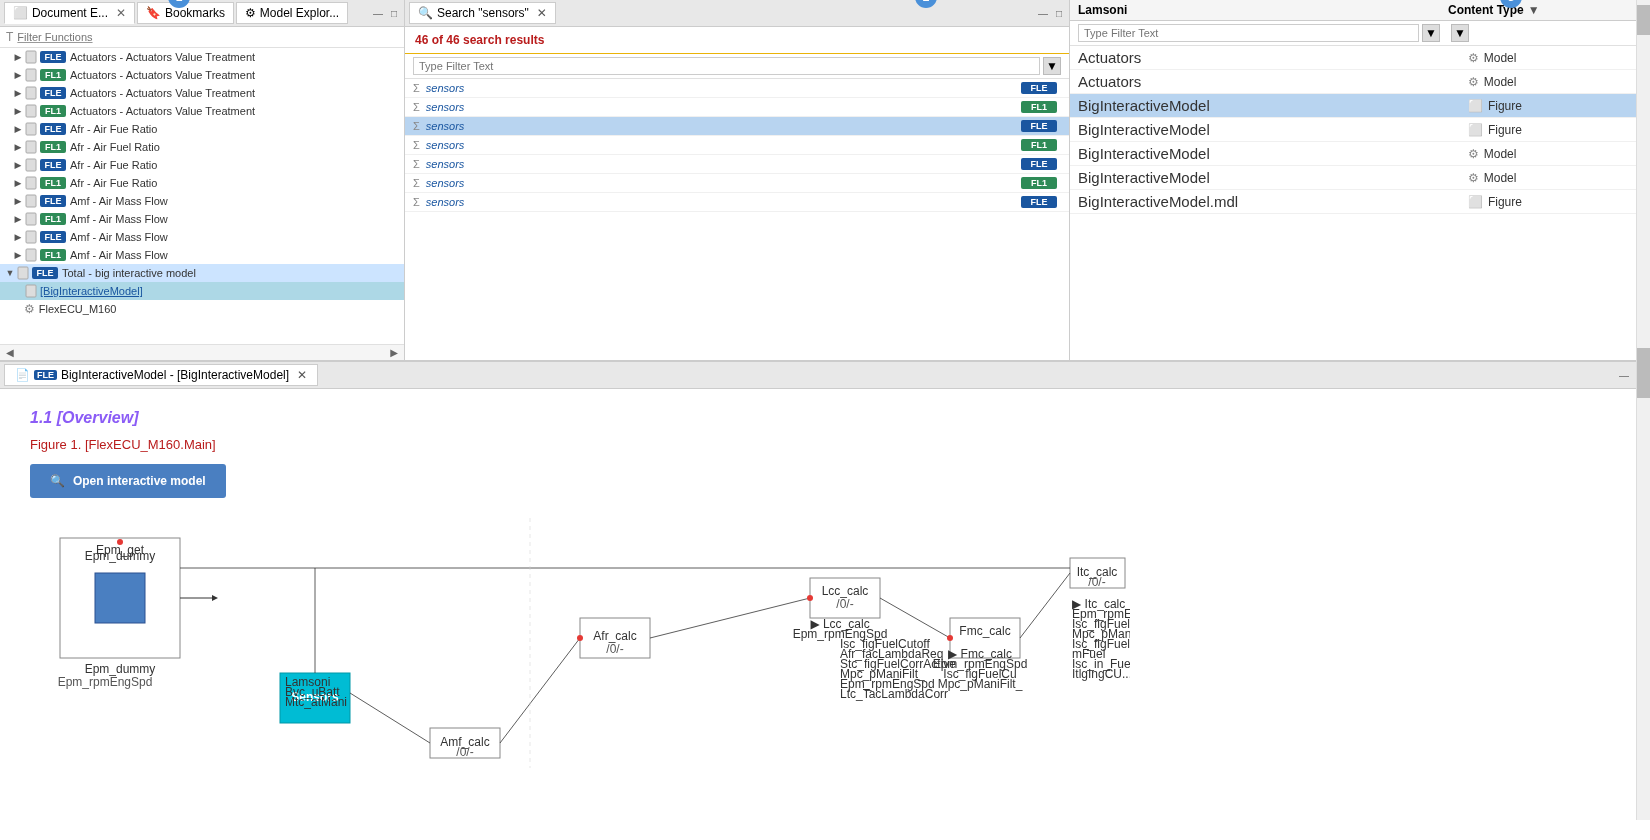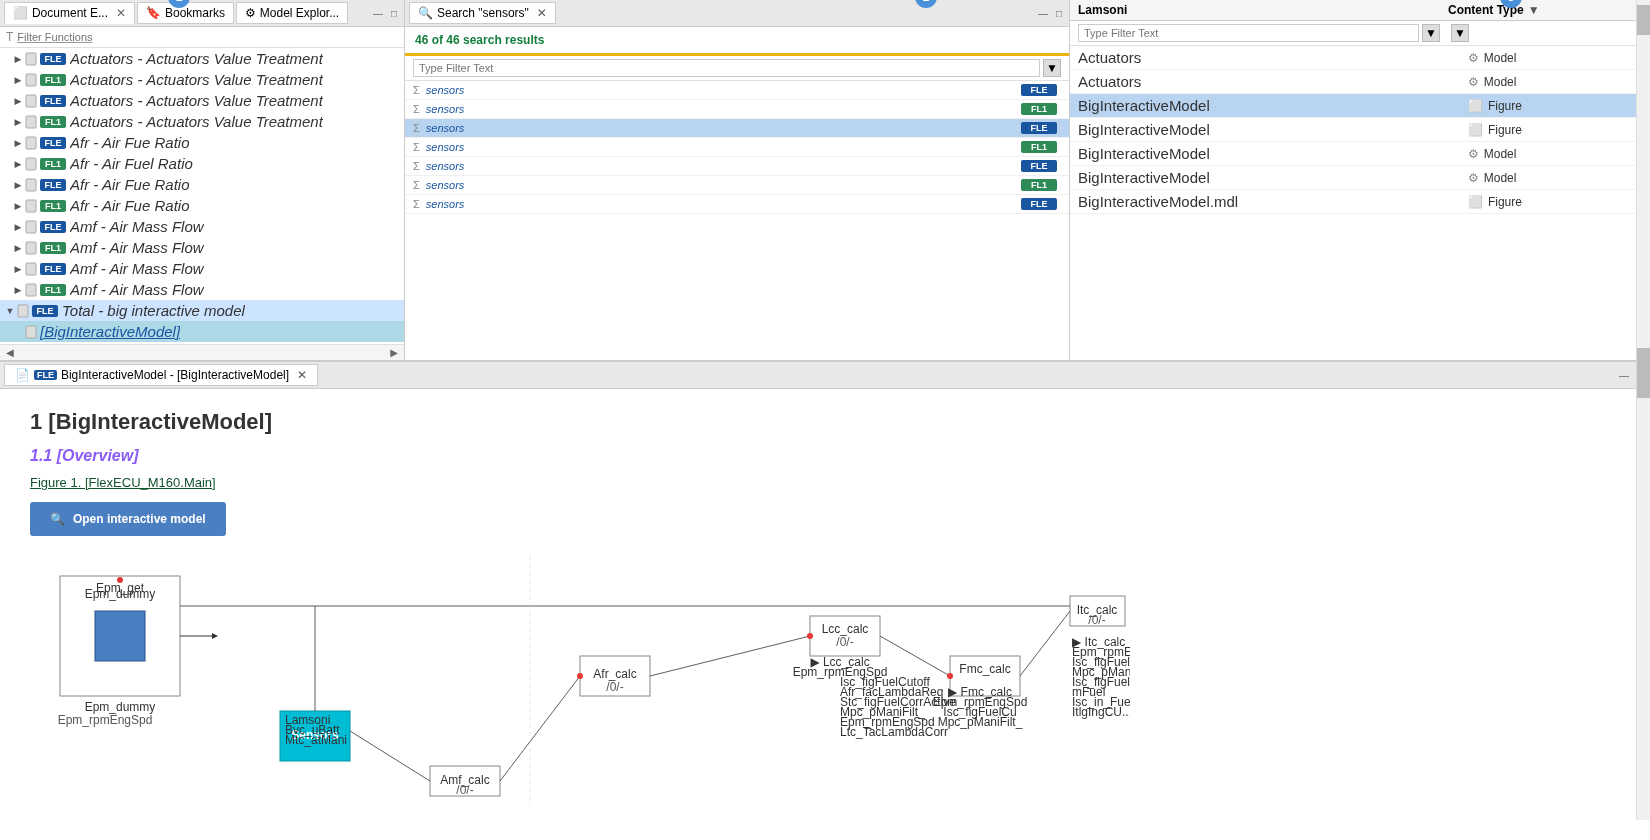--- a/index.html
+++ b/index.html
@@ -29,30 +29,30 @@
     .tree-container { flex: 1; overflow-y: auto; overflow-x: hidden; }
     .tree-item { display: flex; align-items: center; padding: 2px 4px; cursor: pointer; white-space: nowrap; }
     .tree-item.selected { background: #cce4ff; }
     .tree-item.highlighted { background: #add8e6; }
     .tree-indent { display: inline-block; }
     .tree-arrow { width: 12px; display: inline-flex; align-items: center; justify-content: center; cursor: pointer; color: #555; font-size: 9px; flex-shrink: 0; }
     .tree-file-icon { width: 14px; height: 14px; display: inline-flex; align-items: center; justify-content: center; margin-right: 2px; flex-shrink: 0; }
     .badge { display: inline-flex; align-items: center; justify-content: center; font-size: 9px; font-weight: bold; color: #fff; border-radius: 2px; padding: 1px 3px; margin-right: 4px; flex-shrink: 0; min-width: 26px; }
     .badge-fle { background: #1a56a0; }
     .badge-fl1 { background: #2e8b57; }
-    .tree-label { font-size: 15px; color: #333; overflow: hidden; text-overflow: ellipsis; font-style: italic; }
+    .tree-label { font-size: 11px; color: #333; overflow: hidden; text-overflow: ellipsis; }
 
     
     .middle-panel { flex: 1; background: #fff; border-right: 1px solid #ccc; display: flex; flex-direction: column; overflow: hidden; position: relative; }
     .search-panel-tabs { display: flex; align-items: center; background: #e8e8e8; border-bottom: 1px solid #ccc; padding: 2px 4px; }
     .search-tab { display: flex; align-items: center; gap: 4px; padding: 3px 8px; background: #fff; border: 1px solid #ccc; font-size: 11px; cursor: pointer; }
     .search-tab-icon { color: #e8a000; font-size: 12px; }
     .search-close { color: #555; cursor: pointer; margin-left: 4px; }
 
-    .search-results-header { padding: 6px 10px; font-size: 12px; font-weight: bold; color: #15803d; border-bottom: 3px solid #eab308; }
+    .search-results-header { padding: 6px 10px; font-size: 12px; font-weight: bold; color: #b91c1c; border-bottom: 1px solid #eab308; }
     .search-table-header { display: flex; align-items: center; padding: 4px 8px; background: #f5f5f5; border-bottom: 1px solid #ddd; font-weight: bold; font-size: 11px; color: #333; }
     .col-hit { flex: 1; cursor: pointer; }
     .col-hit-sort { margin-left: 4px; color: #666; }
     .col-ehb { width: 60px; text-align: center; }
     .search-filter-row { display: flex; align-items: center; padding: 3px 8px; border-bottom: 1px solid #e0e0e0; background: #fff; }
     .search-filter-input { flex: 1; border: 1px solid #ccc; padding: 2px 5px; font-size: 11px; color: #999; outline: none; }
     .filter-icon { width: 18px; height: 18px; display: flex; align-items: center; justify-content: center; background: #ddd; border: 1px solid #bbb; cursor: pointer; margin-left: 3px; }
 
     .search-results-body { flex: 1; overflow-y: auto; }
     .search-row { display: flex; align-items: center; padding: 3px 8px; border-bottom: 1px solid #f0f0f0; cursor: pointer; }
@@ -71,21 +71,21 @@
     
     .bottom-panel { height: 480px; background: #fff; border-top: 2px solid #ccc; display: flex; flex-direction: column; overflow: hidden; }
     .bottom-panel-tabs { display: flex; align-items: center; background: #e8e8e8; border-bottom: 1px solid #ccc; padding: 2px 4px; }
     .doc-tab { display: flex; align-items: center; gap: 4px; padding: 3px 10px; background: #fff; border: 1px solid #ccc; font-size: 11px; cursor: pointer; }
     .doc-tab-close { color: #555; cursor: pointer; margin-left: 4px; }
     .badge-fle-sm { background: #1a56a0; color: #fff; font-size: 9px; font-weight: bold; border-radius: 2px; padding: 0 3px; }
 
     .doc-content { flex: 1; overflow-y: auto; overflow-x: auto; padding: 20px 30px; background: #fff; }
     .doc-title { font-size: 22px; font-weight: bold; color: #333; margin-bottom: 12px; }
     .doc-subtitle { font-size: 16px; font-weight: bold; color: #8b5cf6; margin-bottom: 10px; font-style: italic; }
-    .doc-figure-label { font-size: 13px; color: #14532d; margin-bottom: 12px; text-decoration: underline; }
+    .doc-figure-label { font-size: 13px; color: #b91c1c; margin-bottom: 12px; }
     .open-model-btn { display: inline-flex; align-items: center; justify-content: center; background: #4a7fc1; color: #fff; padding: 10px 20px; font-size: 14px; font-weight: bold; cursor: pointer; border: none; border-radius: 3px; margin-bottom: 20px; }
 
     
     .model-diagram { position: relative; width: 1100px; height: 250px; background: #c4b5fd; border: none; overflow: hidden; }
   </style>
 </head>
 <body>
 
 <div class="main-container">
 
@@ -458,21 +458,20 @@
         <span>BigInteractiveModel - [BigInteractiveModel]</span>
         <span class="doc-tab-close">✕</span>
       </div>
       <div class="panel-controls" style="margin-left:auto;">
         <button class="panel-ctrl-btn">—</button>
         <button class="panel-ctrl-btn">□</button>
       </div>
     </div>
 
     <div class="doc-content">
-      <div class="doc-title">1 [BigInteractiveModel]</div>
       <div class="doc-subtitle">1.1 [Overview]</div>
       <div class="doc-figure-label">Figure 1. [FlexECU_M160.Main]</div>
       
       <button class="open-model-btn">
         <span style="margin-right:8px;">🔍</span>
         <span>Open interactive model</span>
       </button>
       
       
       <div class="model-diagram">

